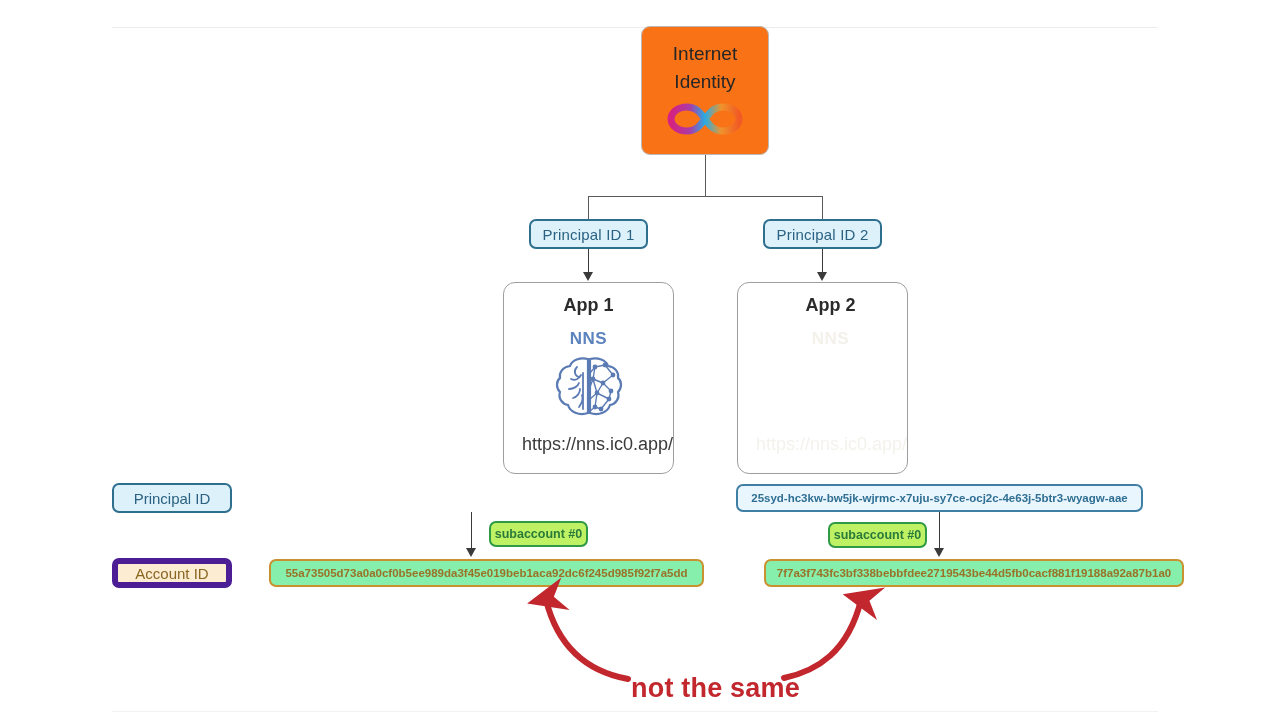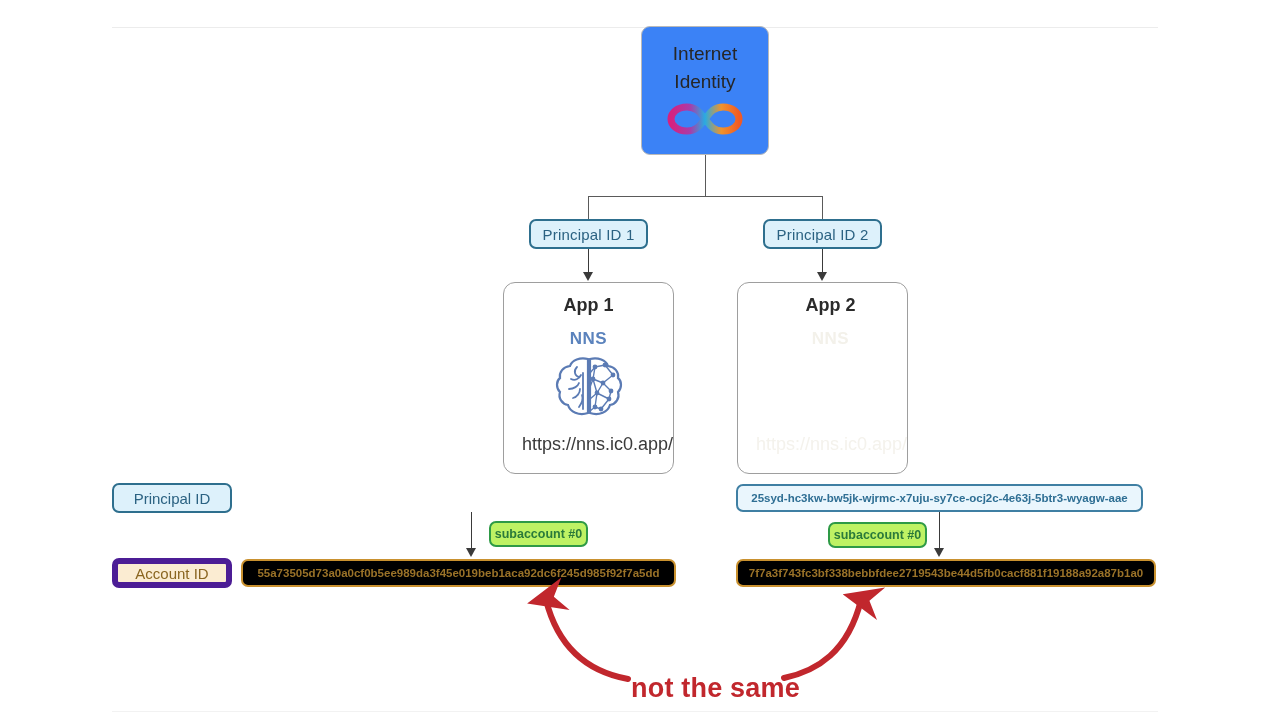--- a/index.html
+++ b/index.html
@@ -39,21 +39,21 @@
 
   
   .ii-card {
     position: absolute;
     left: 641px;
     top: 26px;
     width: 128px;
     height: 129px;
     border: 1px solid #b9b9b9;
     border-radius: 9px;
-    background: #3b82f6;
+    background: #f97316;
     box-sizing: border-box;
     display: flex;
     flex-direction: column;
     align-items: center;
     justify-content: flex-start;
     padding-top: 13px;
   }
   .ii-title {
     font-size: 19px;
     line-height: 28px;
@@ -182,22 +182,23 @@
     white-space: nowrap;
     overflow: hidden;
   }
   .val-blue {
     border: 2px solid #3f7fa3;
     background: #eaf6fd;
     color: #2f6f94;
   }
   .val-orange {
     border: 2px solid #c9912f;
-    background: #000000;
+    background: #86efac;
     color: #9a7228;
+    margin-left: 28px;
   }
 
   
   .sub-badge {
     position: absolute;
     height: 26px;
     border: 2px solid #2e9a46;
     border-radius: 7px;
     background: #bef264;
     box-sizing: border-box;

